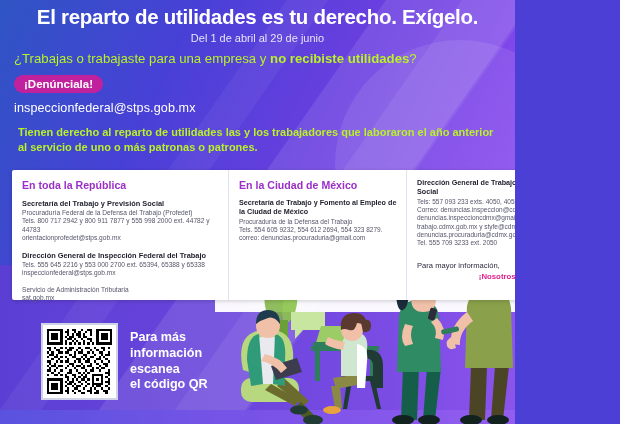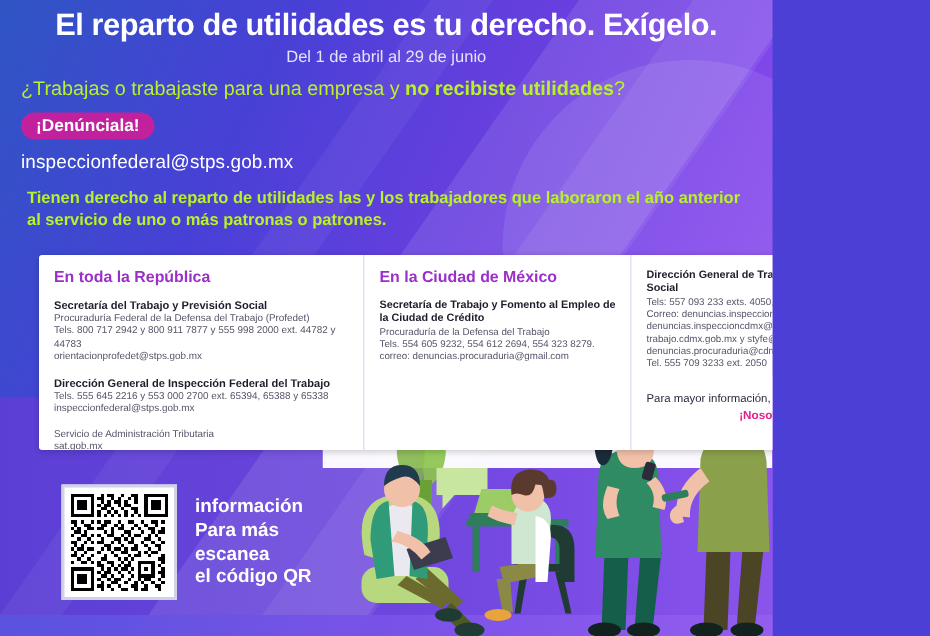--- a/index.html
+++ b/index.html
@@ -52,21 +52,21 @@
   .email{
     color:#ffffff;font-size:12.6px;margin:0 0 10px 0;letter-spacing:.1px;
   }
   .h4{
     color:#b9f227;font-size:11px;font-weight:bold;line-height:1.35;margin:4px;
     max-width:560px;
   }
 
   
   .card{
-    position:absolute;left:26px;top:170px;width:571px;height:130px;
+    position:absolute;left:12px;top:170px;width:571px;height:130px;
     background:#ffffff;border-radius:2px;z-index:7;
     box-shadow:0 1px 4px rgba(0,0,0,.18);
     display:flex;
   }
   .col{padding:9px 8px 6px 10px;box-sizing:border-box;}
   .col1{width:216px;}
   .col2{width:178px;border-left:1px solid #e4e0ef;}
   .col3{width:177px;border-left:1px solid #e4e0ef;}
   .coltitle{
     color:#9b2fc9;font-weight:bold;font-size:10.6px;margin:0 0 8px 0;
@@ -140,21 +140,21 @@
 
       <div class="entry">
         <div class="eline">Servicio de Administración Tributaria</div>
         <div class="eline">sat.gob.mx</div>
       </div>
     </div>
 
     <div class="col col2">
       <div class="coltitle">En la Ciudad de México</div>
       <div class="entry">
-        <div class="ename">Secretaría de Trabajo y Fomento al Empleo de la Ciudad de Crédito</div>
+        <div class="ename">Secretaría de Trabajo y Fomento al Empleo de la Ciudad de México</div>
         <div class="eline">Procuraduría de la Defensa del Trabajo</div>
         <div class="eline">Tels. 554 605 9232, 554 612 2694, 554 323 8279.</div>
         <div class="eline">correo: denuncias.procuraduria@gmail.com</div>
       </div>
     </div>
 
     <div class="col col3">
       <div class="entry">
         <div class="ename">Dirección General de Trabajo y Previsión Social</div>
         <div class="eline">Tels: 557 093 233 exts. 4050, 4053 y 4054</div>
@@ -396,22 +396,22 @@
           <rect x="9" y="28" width="1" height="1"></rect>
             <rect x="12" y="28" width="1" height="1"></rect>
           <rect x="15" y="28" width="2" height="1"></rect>
             <rect x="19" y="28" width="1" height="1"></rect>
           <rect x="21" y="28" width="2" height="1"></rect>
             <rect x="26" y="28" width="1" height="1"></rect>
         </g>
       </svg>
     </div>
     <div class="qrtext">
+      <div>Para más</div>
       <div>información</div>
-      <div>Para más</div>
       <div>escanea</div>
       <div>el código QR</div>
     </div>
   </div>
 
   <svg class="illus" viewBox="0 0 300 174">
 
     <rect x="0" y="0" width="300" height="62" fill="#ffffff" opacity="0.96"></rect>
     <rect x="0" y="62" width="300" height="112" fill="#6d3fe0" opacity="0.0"></rect>
 

